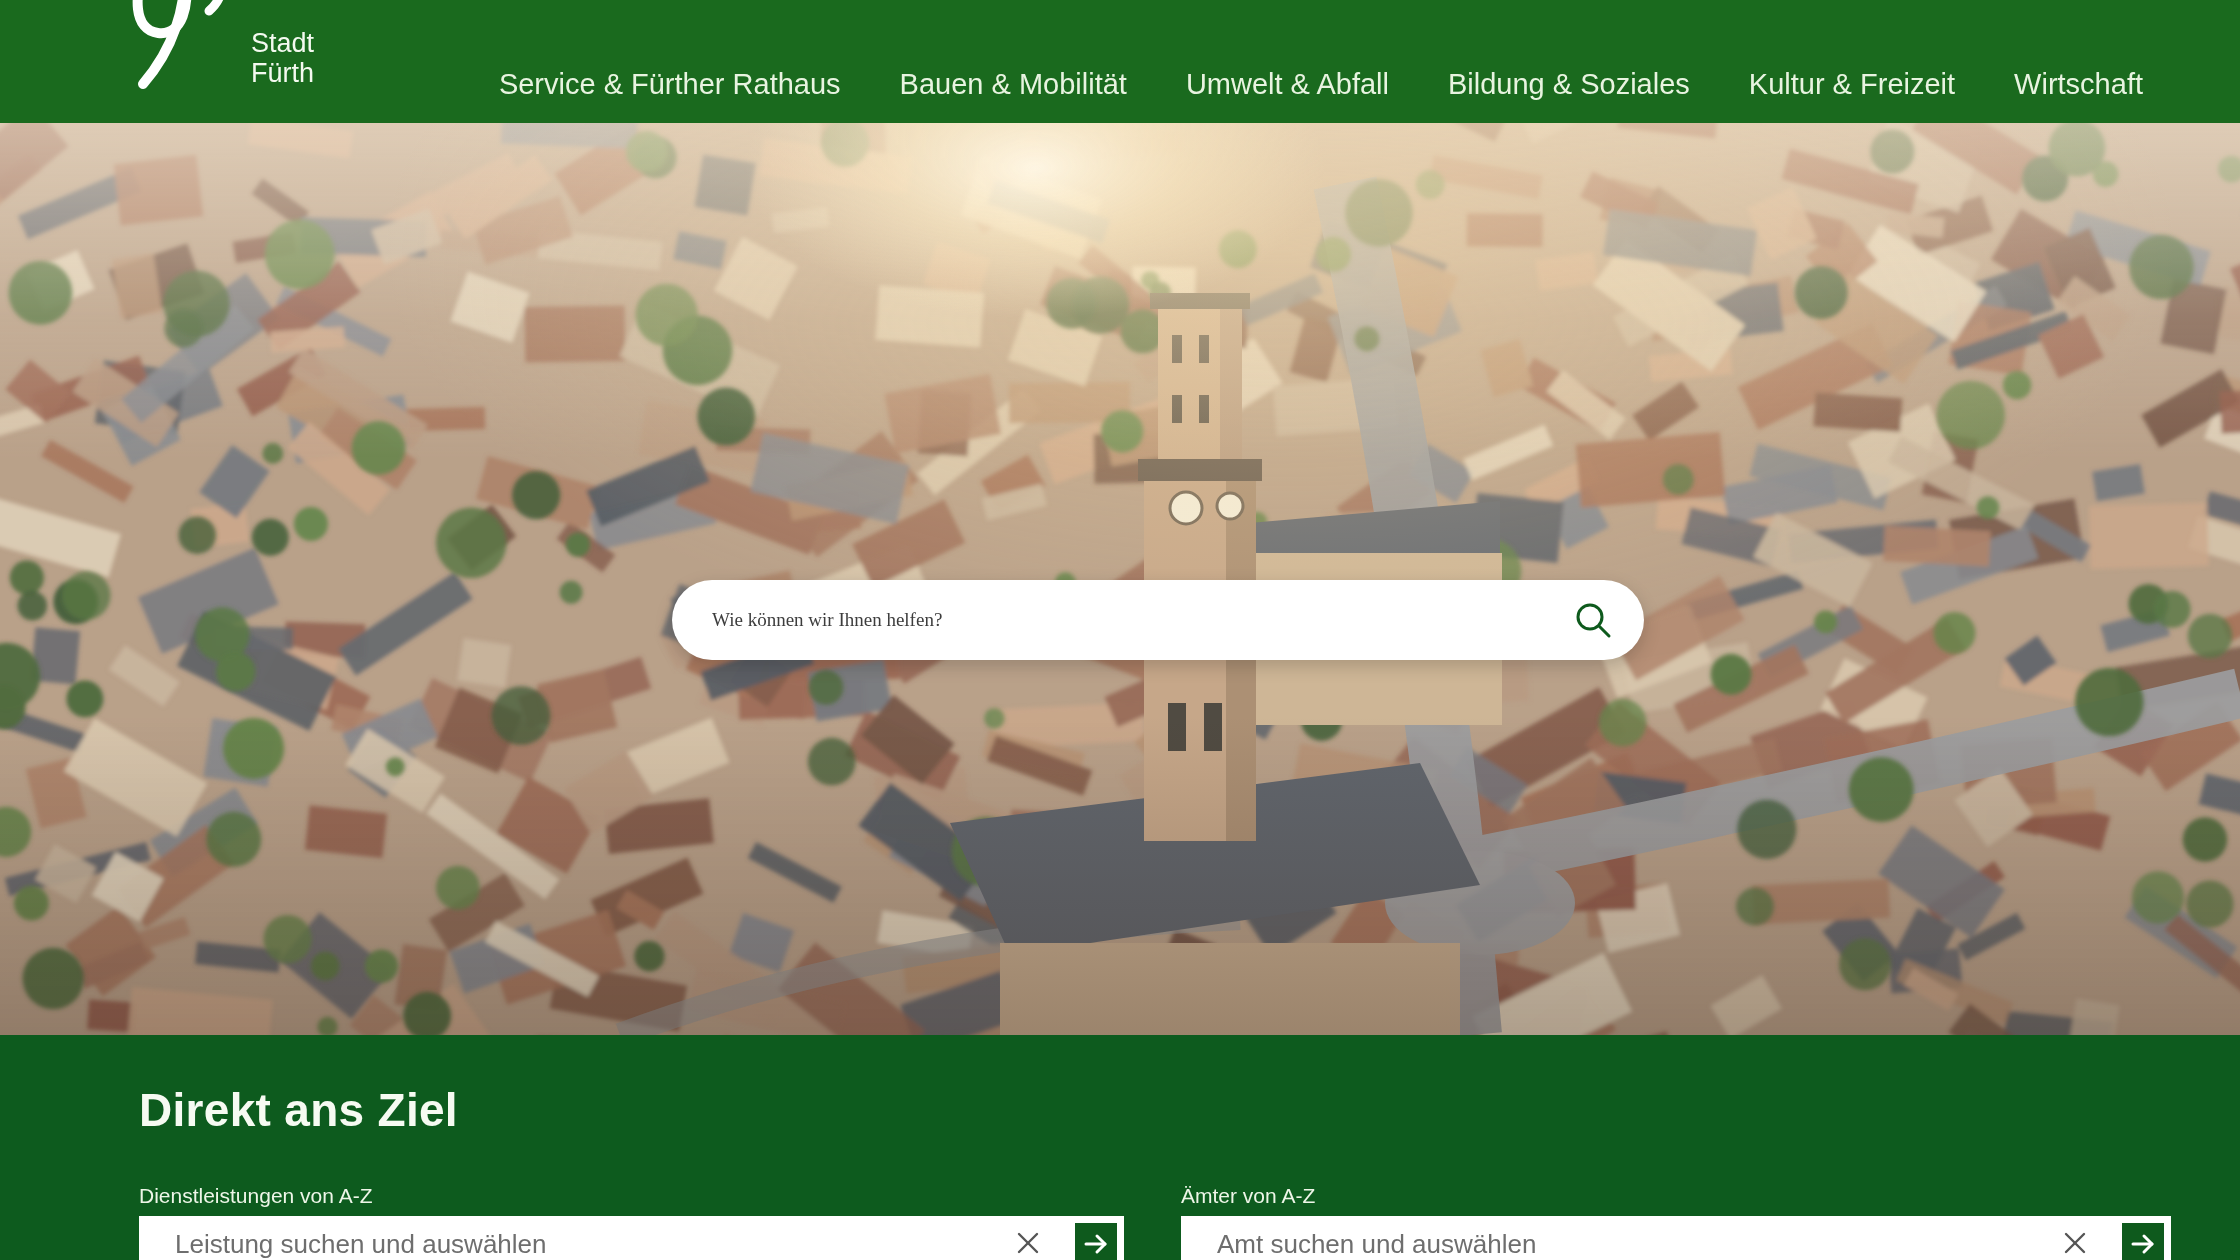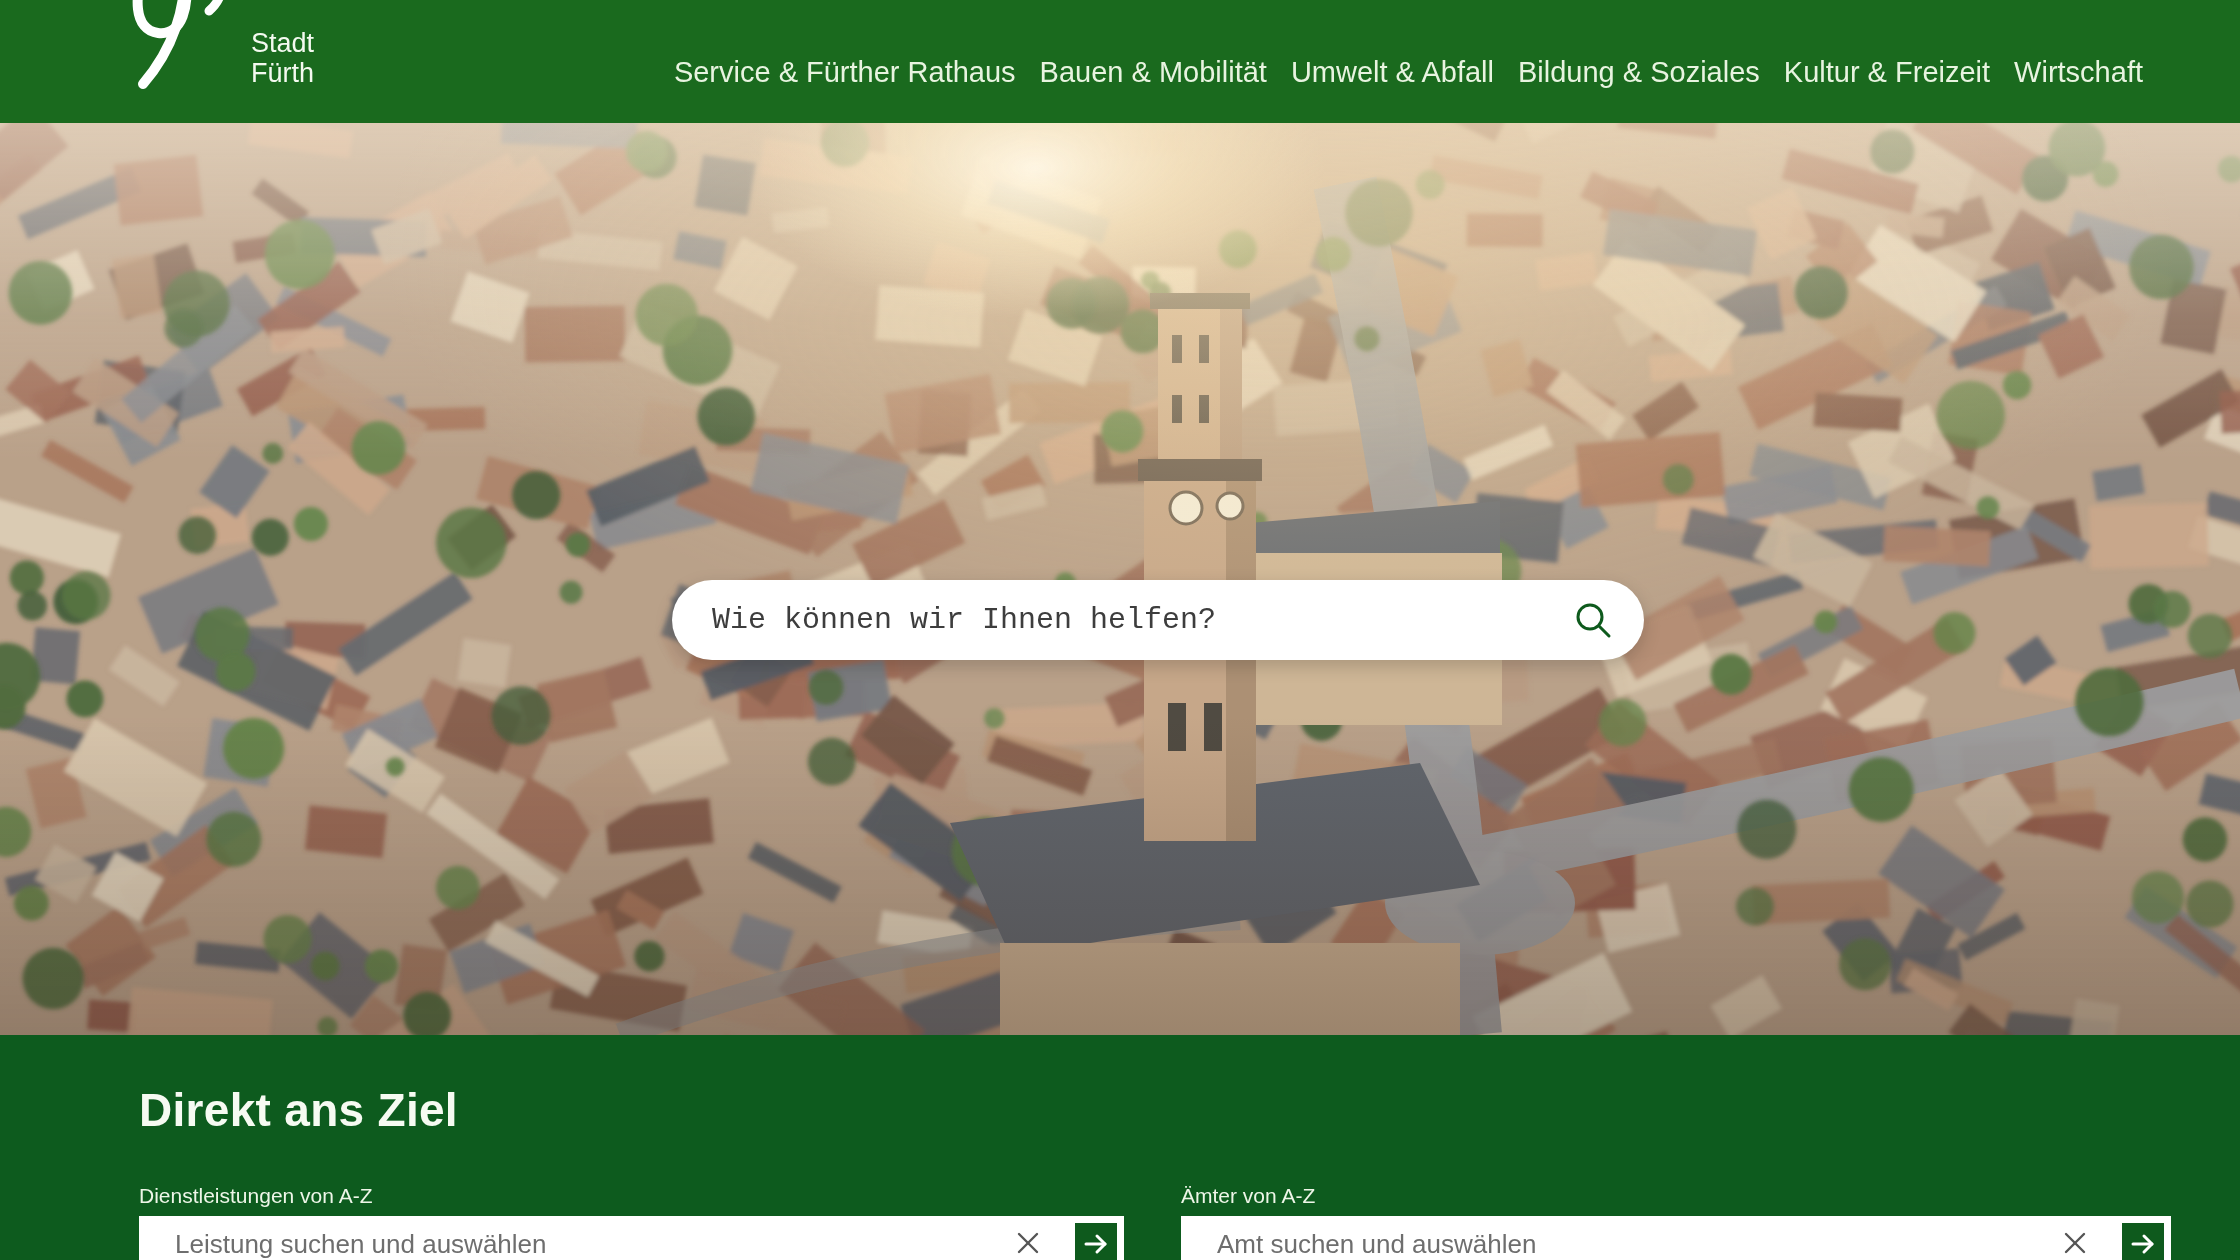--- a/index.html
+++ b/index.html
@@ -16,38 +16,38 @@
     background:var(--green-section);
   }
   
   header{
     position:relative;height:123px;background:var(--green-header);z-index:5;
   }
   .logo{position:absolute;left:112px;top:-24px;display:flex;cursor:pointer;}
   .logo-glyph{width:128px;height:122px;overflow:hidden;}
   .logo-text{margin:52px 0 0 11px;font-size:27px;line-height:30px;color:#f4faf0;}
   nav{
-    position:absolute;top:0;right:97px;height:123px;
-    display:flex;gap:24px;align-items:center;padding-top:22px;
+    position:absolute;top:12px;right:97px;height:123px;
+    display:flex;gap:59px;align-items:center;padding-top:22px;
   }
   nav a{
     color:var(--nav-text);font-size:29px;text-decoration:none;white-space:nowrap;cursor:pointer;
   }
   
   .hero{position:relative;height:912px;overflow:hidden;background:#b7a28c;}
   .hero svg.city{position:absolute;left:0;top:0;}
   .searchbar{
     position:absolute;left:672px;top:457px;width:972px;height:80px;
     background:#ffffff;border-radius:40px;
     display:flex;align-items:center;padding:0 30px 0 38px;
     box-shadow:0 6px 18px rgba(0,0,0,.18);z-index:3;
   }
   .searchbar input{
     flex:1;border:none;outline:none;background:transparent;
-    font-family:Liberation Mono, monospace;font-size:30px;color:#333;
+    font-family:Liberation Serif, serif;font-size:19px;color:#333;
   }
   .searchbar input::placeholder{color:#3d3d3d;opacity:1;}
   .search-icon{width:42px;height:42px;flex:0 0 auto;cursor:pointer;}
   
   .quicklinks{
     position:relative;height:225px;background:var(--green-section);
     padding:0 69px 0 139px;z-index:5;
   }
   .quicklinks h2{
     margin:0;padding-top:48px;font-size:46px;font-weight:600;

